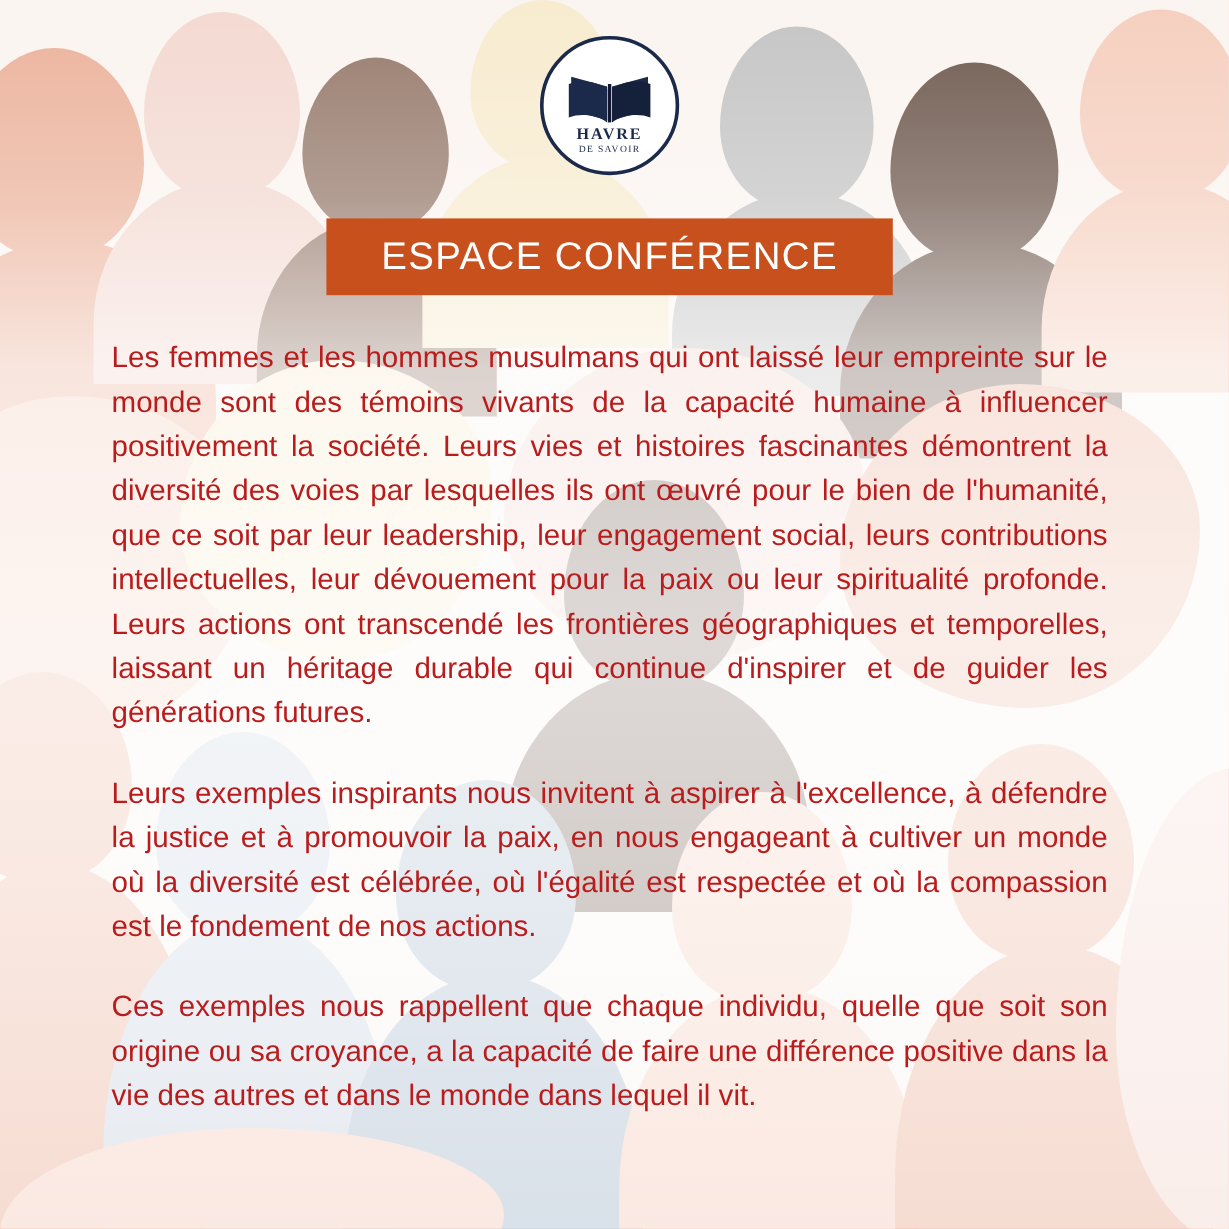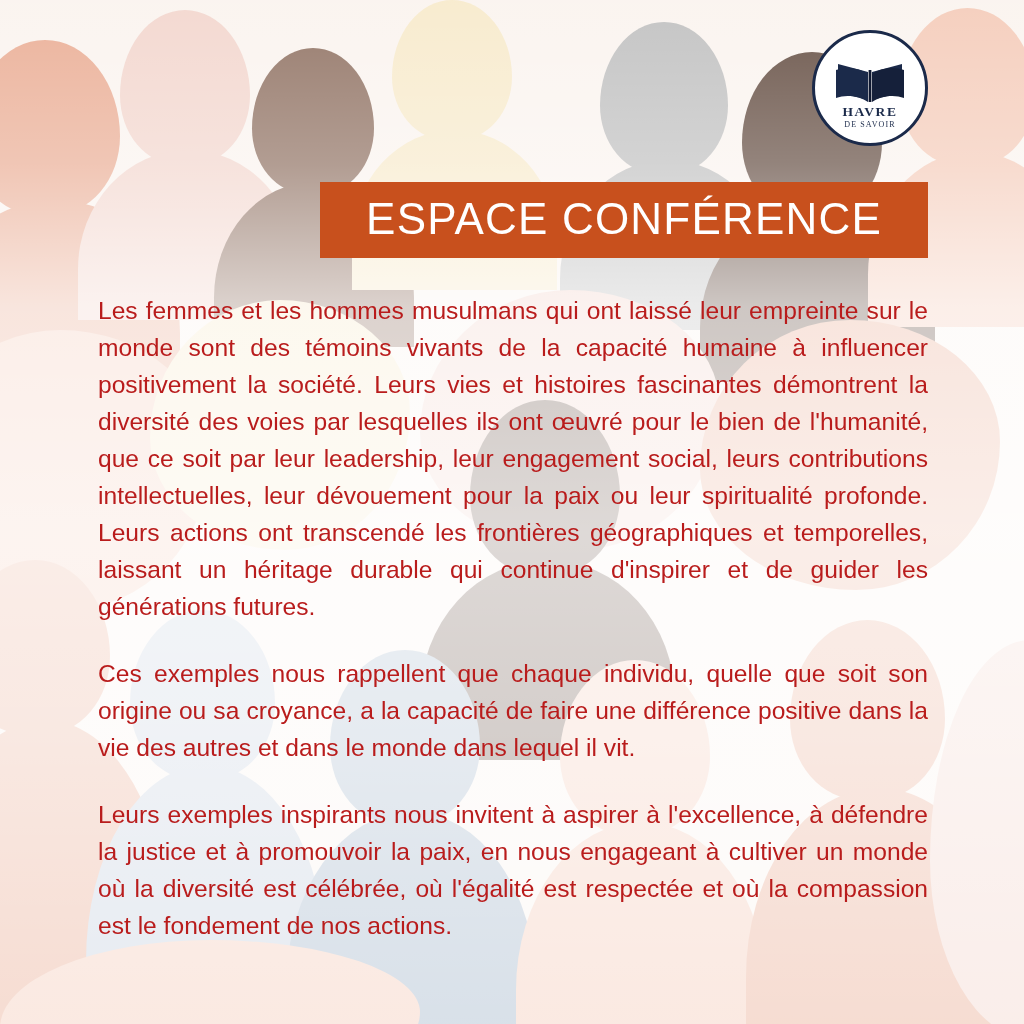--- a/index.html
+++ b/index.html
@@ -58,21 +58,21 @@
   
   #content {
     position: relative;
     z-index: 5;
     width: 100%;
     height: 100%;
     box-sizing: border-box;
     padding: 28px 96px 0 88px;
     display: flex;
     flex-direction: column;
-    align-items: flex-end;
+    align-items: center;
   }
 
   
   #logo {
     width: 116px;
     height: 116px;
     border-radius: 50%;
     background: #ffffff;
     border: 3px solid #1b2a4a;
     display: flex;
@@ -84,21 +84,21 @@
   }
   #logo svg { display: block; }
 
   
   #banner {
     margin-top: 36px;
     background: #c8501d;
     color: #ffffff;
     padding: 15px 46px 17px 46px;
     letter-spacing: 1.2px;
-    font-size: 44px;
+    font-size: 32px;
     line-height: 1;
     font-weight: 400;
     text-align: center;
     min-width: 388px;
     box-sizing: border-box;
   }
 
   
   #body-text {
     margin-top: 34px;
@@ -183,18 +183,18 @@
         </g>
         <text x="48" y="76" text-anchor="middle" fill="#1b2a4a" font-family="'Liberation Serif', serif" font-size="13.5" font-weight="bold" letter-spacing="1.6">HAVRE</text>
         <text x="48" y="87" text-anchor="middle" fill="#1b2a4a" font-family="'Liberation Serif', serif" font-size="8" letter-spacing="1.1">DE SAVOIR</text>
       </svg>
     </div>
 
     <div id="banner">ESPACE CONFÉRENCE</div>
 
     <div id="body-text">
       <p>Les femmes et les hommes musulmans qui ont laissé leur empreinte sur le monde sont des témoins vivants de la capacité humaine à influencer positivement la société. Leurs vies et histoires fascinantes démontrent la diversité des voies par lesquelles ils ont œuvré pour le bien de l'humanité, que ce soit par leur leadership, leur engagement social, leurs contributions intellectuelles, leur dévouement pour la paix ou leur spiritualité profonde. Leurs actions ont transcendé les frontières géographiques et temporelles, laissant un héritage durable qui continue d'inspirer et de guider les générations futures.</p>
+      <p>Leurs exemples inspirants nous invitent à aspirer à l'excellence, à défendre la justice et à promouvoir la paix, en nous engageant à cultiver un monde où la diversité est célébrée, où l'égalité est respectée et où la compassion est le fondement de nos actions.</p>
       <p>Ces exemples nous rappellent que chaque individu, quelle que soit son origine ou sa croyance, a la capacité de faire une différence positive dans la vie des autres et dans le monde dans lequel il vit.</p>
-      <p>Leurs exemples inspirants nous invitent à aspirer à l'excellence, à défendre la justice et à promouvoir la paix, en nous engageant à cultiver un monde où la diversité est célébrée, où l'égalité est respectée et où la compassion est le fondement de nos actions.</p>
     </div>
 
   </div>
 </div>
 
 </body></html>

